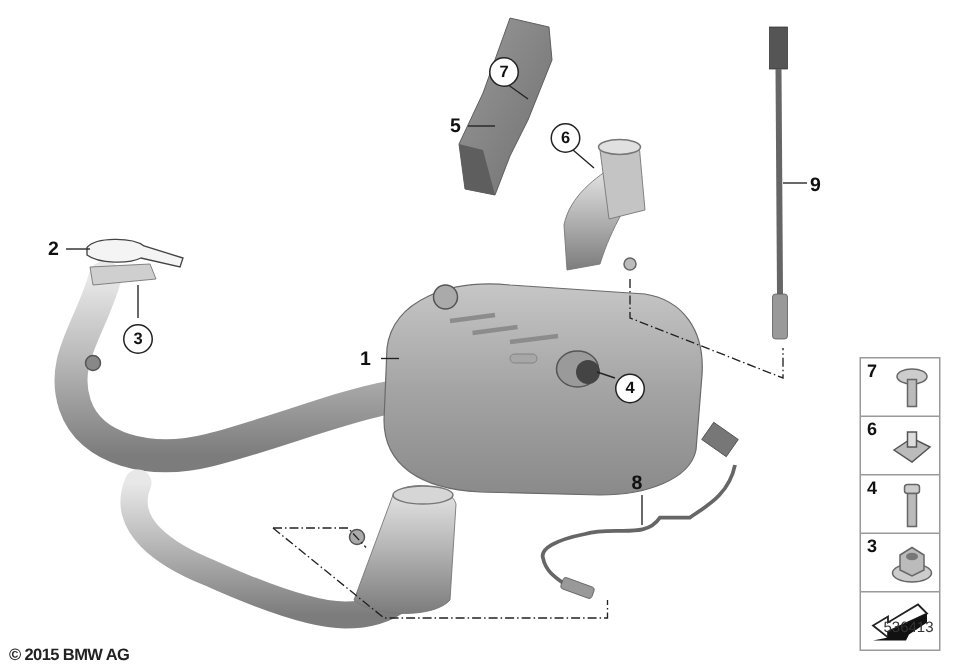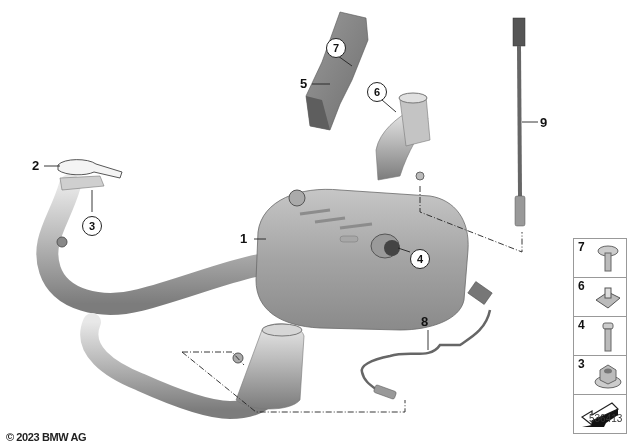--- a/index.html
+++ b/index.html
@@ -142,14 +142,14 @@
     </svg>
   </div>
   <div class="legend-cell">
     <svg class="legend-icon" style="left:4px;width:44px;" viewBox="0 0 44 32">
       <path d="M4 18 L14 26 L14 22 L40 10 L34 4 L14 16 L14 12 Z" fill="#fff" stroke="#222" stroke-width="1.2"></path>
       <path d="M4 28 L26 28 L28 24 L40 16 L40 10 L14 22 L14 26 Z" fill="#111"></path>
     </svg>
   </div>
 </div>
 
-<div class="copyright">© 2023 BMW AG</div>
+<div class="copyright">© 2015 BMW AG</div>
 <div class="diagram-id">536413</div>
 
 </body></html>

